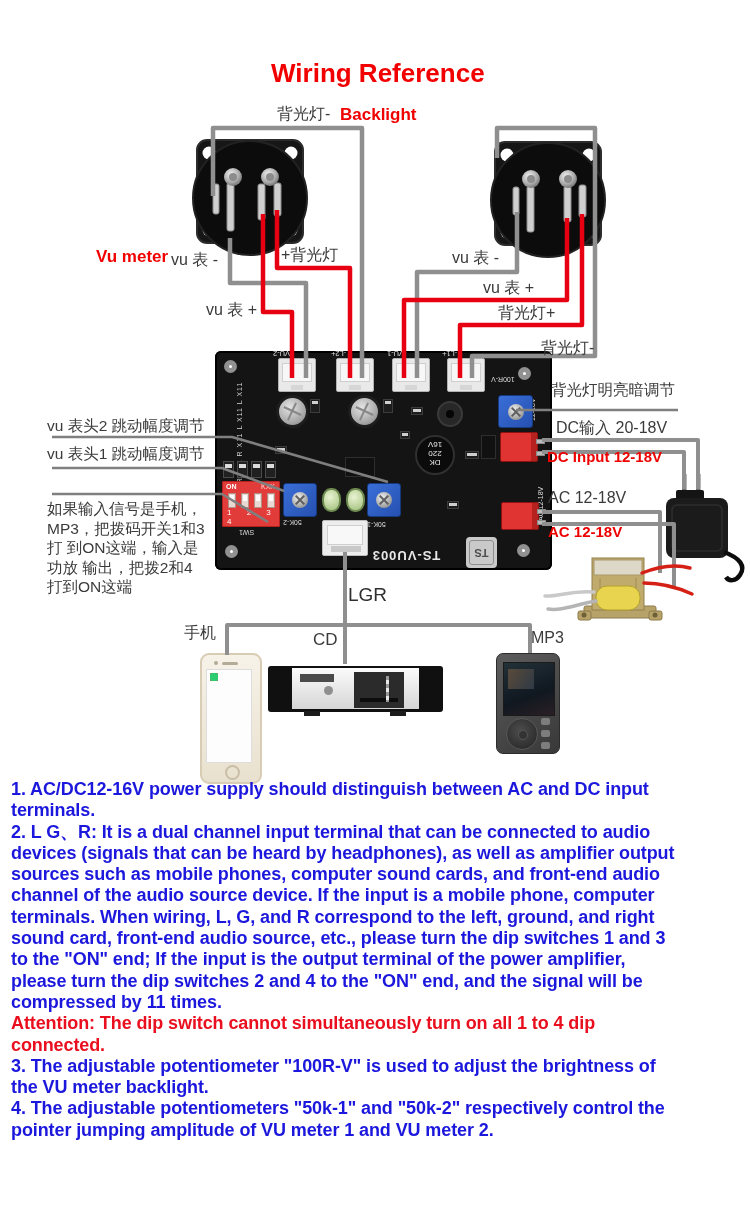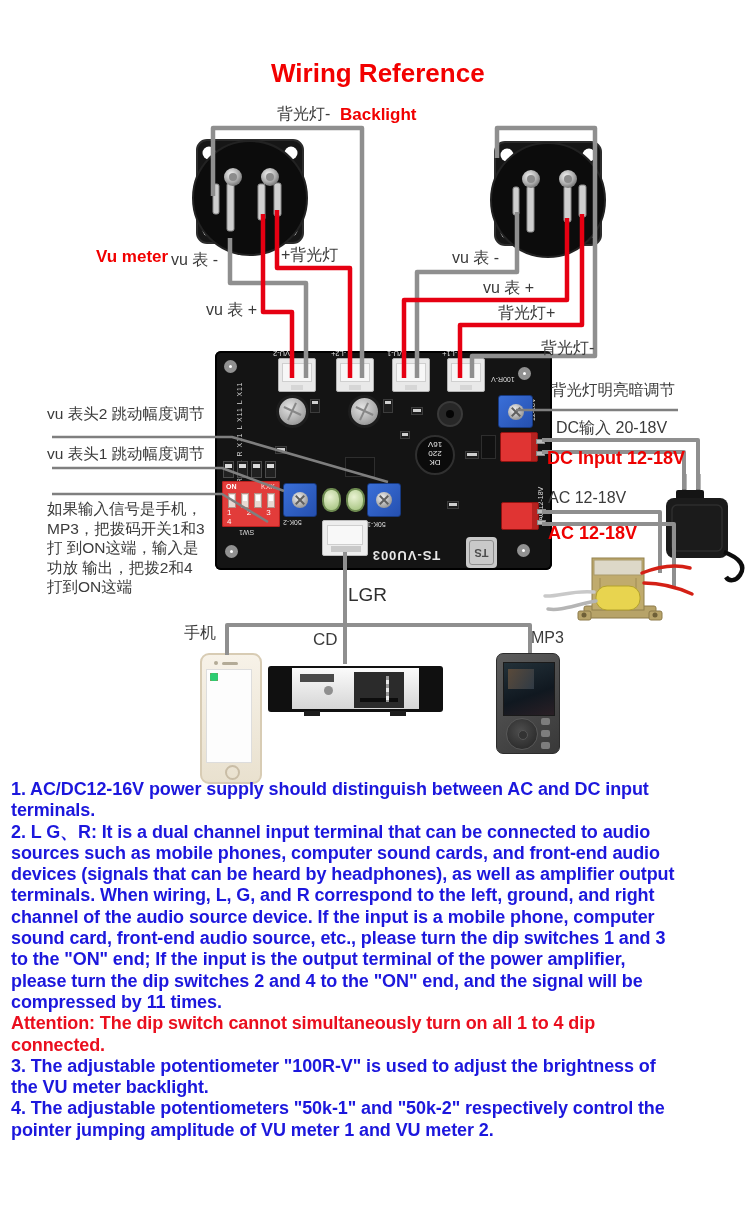--- a/index.html
+++ b/index.html
@@ -2,21 +2,21 @@
 <html><head>
 <meta charset="utf-8">
 <style>
   html,body{margin:0;padding:0;background:#ffffff;}
   .stage{position:relative;width:750px;height:1220px;background:#ffffff;overflow:hidden;
          font-family:"Liberation Sans","DejaVu Sans",sans-serif;}
   
   .lbl{position:absolute;white-space:nowrap;color:#3b3b3b;font-size:16px;z-index:10;}
   .lbl.sm{font-size:15.5px;}
   .lbl.red{color:#f10000;font-weight:bold;font-size:17px;}
-  .lbl.bigred{color:#ee0000;font-weight:bold;font-size:18px;}
+  .lbl.bigred{color:#ee0000;font-weight:bold;font-size:15px;}
   .title{position:absolute;color:#f20000;font-weight:bold;font-size:26px;z-index:10;white-space:nowrap;}
   .note div{line-height:19.5px;}
   .instr{position:absolute;left:11px;top:779px;z-index:10;}
   .iline{white-space:nowrap;font-size:18px;font-weight:bold;line-height:21.3px;letter-spacing:-0.1px;}
   .iline.b{color:#1c17dd;}
   .iline.r{color:#ea0f1e;}
   
   .pcb{position:absolute;left:215px;top:351px;width:337px;height:219px;background:#141414;
        border-radius:6px;box-shadow:inset 0 0 0 2px #000;z-index:2;}
   .pcb *{position:absolute;box-sizing:border-box;}
@@ -361,43 +361,43 @@
   <div class="lbl" style="left:483px;top:278px;">vu 表 +</div>
   <div class="lbl" style="left:498px;top:303px;">背光灯+</div>
   <div class="lbl" style="left:541px;top:338px;">背光灯-</div>
 
   <div class="lbl sm" style="left:551px;top:380px;">背光灯明亮暗调节</div>
   <div class="lbl" style="left:556px;top:418px;">DC输入 20-18V</div>
   <div class="lbl bigred" style="left:547px;top:448px;">DC Input 12-18V</div>
   <div class="lbl" style="left:548px;top:489px;">AC 12-18V</div>
   <div class="lbl bigred" style="left:548px;top:523px;">AC 12-18V</div>
 
-  <div class="lbl sm" style="left:47px;top:404px;">vu 表头2 跳动幅度调节</div>
+  <div class="lbl sm" style="left:47px;top:416px;">vu 表头2 跳动幅度调节</div>
   <div class="lbl sm" style="left:47px;top:444px;">vu 表头1 跳动幅度调节</div>
   <div class="lbl sm note" style="left:47px;top:499px;">
     <div>如果输入信号是手机，</div>
     <div>MP3，把拨码开关1和3</div>
     <div>打 到ON这端，输入是</div>
     <div>功放 输出，把拨2和4</div>
     <div>打到ON这端</div>
   </div>
 
   <div class="lbl" style="left:348px;top:584px;font-size:19px;color:#2f2f2f;">LGR</div>
   <div class="lbl" style="left:184px;top:623px;">手机</div>
   <div class="lbl" style="left:313px;top:630px;font-size:17px;">CD</div>
   <div class="lbl" style="left:531px;top:629px;text-align:right;">MP3</div>
 
   <div class="instr">
     <div class="iline b">1. AC/DC12-16V power supply should distinguish between AC and DC input</div>
     <div class="iline b">terminals.</div>
     <div class="iline b">2. L G、R:  It is a dual channel input terminal that can be connected to audio</div>
+    <div class="iline b">devices (signals that can be heard by headphones), as well as amplifier output</div>
     <div class="iline b">sources such as mobile phones, computer sound cards, and front-end audio</div>
-    <div class="iline b">devices (signals that can be heard by headphones), as well as amplifier output</div>
+    <div class="iline b">channel of the audio source device. If the input is a mobile phone, computer</div>
     <div class="iline b">terminals. When wiring, L, G, and R correspond to the left, ground, and right</div>
-    <div class="iline b">channel of the audio source device. If the input is a mobile phone, computer</div>
     <div class="iline b">sound card, front-end audio source, etc., please turn the dip switches 1 and 3</div>
     <div class="iline b">to the "ON" end; If the input is the output terminal of the power amplifier,</div>
     <div class="iline b">please turn the dip switches 2 and 4 to the "ON" end, and the signal will be</div>
     <div class="iline b">compressed by 11 times.</div>
     <div class="iline r">Attention: The dip switch cannot simultaneously turn on all 1 to 4 dip</div>
     <div class="iline r">connected.</div>
     <div class="iline b">3. The adjustable potentiometer "100R-V" is used to adjust the brightness of</div>
     <div class="iline b">the VU meter backlight.</div>
     <div class="iline b">4. The adjustable potentiometers "50k-1" and "50k-2" respectively control the</div>
     <div class="iline b">pointer jumping amplitude of VU meter 1 and VU meter 2.</div>

